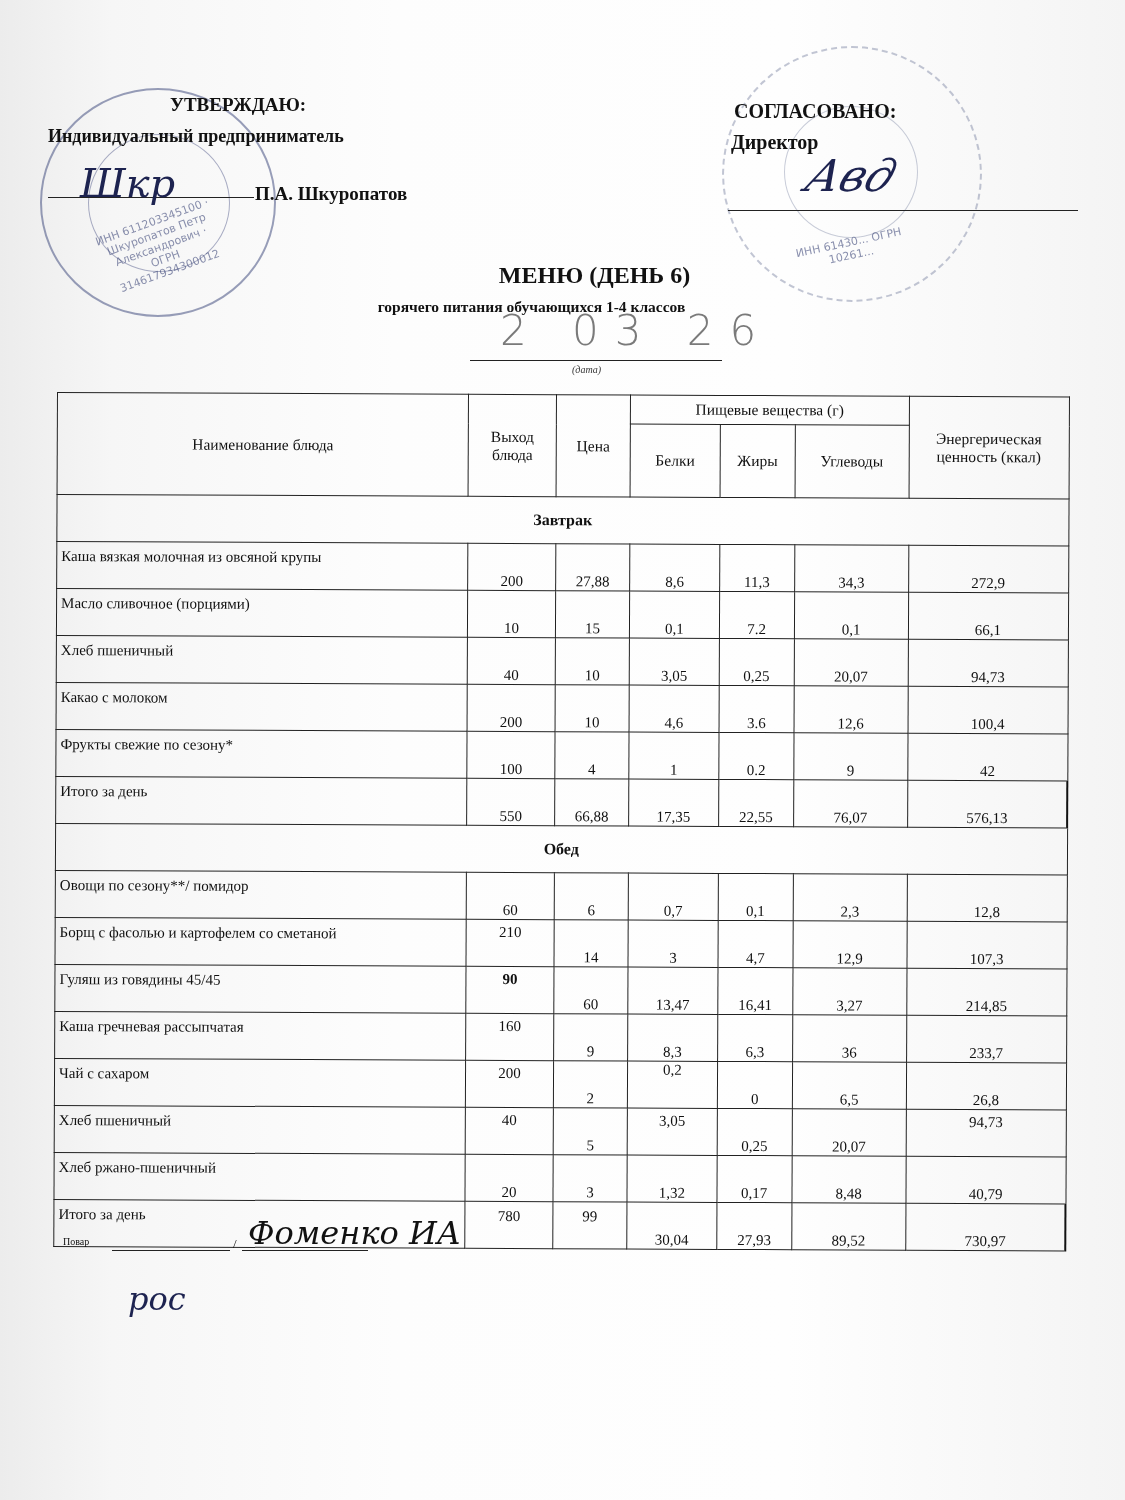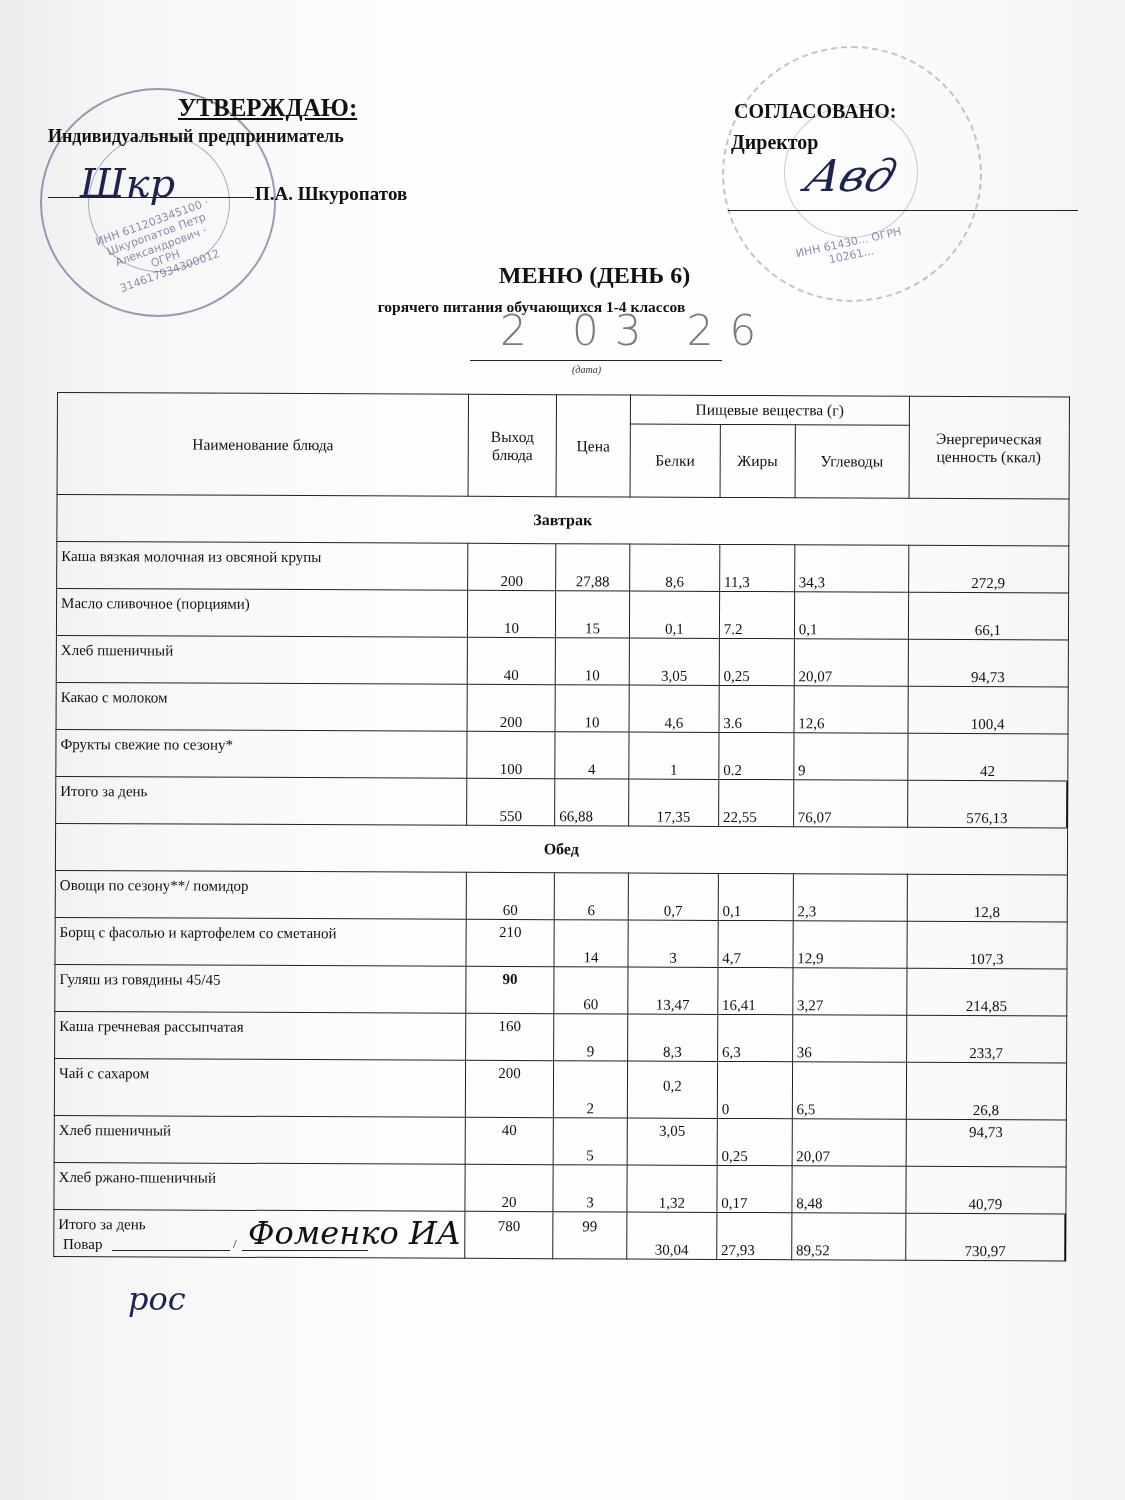--- a/index.html
+++ b/index.html
@@ -5,21 +5,21 @@
   html, body { margin:0; padding:0; }
   body {
     width:1125px; height:1500px; position:relative; overflow:hidden;
     background: linear-gradient(90deg, #ececec 0%, #f6f6f6 10%, #fdfdfd 35%, #fefefe 70%, #f4f4f4 100%);
     font-family: "Liberation Serif", "DejaVu Serif", serif;
     color:#111;
   }
   .abs { position:absolute; }
 
   
-  .approve-title { left:178px; top:94px; font-size:25px; font-weight:bold;text-decoration:underline; }
+  .approve-title { left:170px; top:94px; font-size:19px; font-weight:bold; }
   .approve-role { left:48px; top:126px; font-size:18px; font-weight:bold; }
   .approve-line { left:48px; top:197px; width:206px; border-top:1.5px solid #222; }
   .approve-name { left:255px; top:183px; font-size:19px; font-weight:bold; }
 
   .agree-title { left:734px; top:100px; font-size:20px; font-weight:bold; }
   .agree-role { left:731px; top:131px; font-size:20px; font-weight:bold; }
   .agree-line { left:728px; top:210px; width:350px; border-top:1.5px solid #222; }
 
   
   .stamp { border-radius:50%; border:2px solid rgba(70,80,130,0.55); }
@@ -47,26 +47,26 @@
     transform: rotate(0.25deg); transform-origin: left top;
   }
   table.menu td, table.menu th { border:1.5px solid #222; padding:0 4px; }
   table.menu th { font-weight:normal; font-size:15.5px; text-align:center; }
   .hdr-row1 th { height:28px; }
   .hdr-row2 th { height:72px; }
   .section td { height:46px; text-align:center; font-weight:bold; font-size:16px; }
   .item td { height:40px; vertical-align:bottom; padding-bottom:2px; }
   .item td.name { vertical-align:top; padding-top:6px; text-align:left; }
   .c { text-align:center; }
-  .r { text-align:left; }
+  .r { text-align:center; }
   .total td { border-top:2.5px solid #111; border-bottom:2.5px solid #111; }
   .total td:last-child { border-right:2.5px solid #111; }
 
   
-  .cook-label { left:63px; top:1236px; font-size:15px; }
+  .cook-label { left:63px; top:1236px; font-size:10px; }
   .cook-line1 { left:112px; top:1250px; width:118px; border-top:1px solid #222; }
   .cook-slash { left:233px; top:1236px; font-size:13px; }
   .cook-line2 { left:242px; top:1250px; width:126px; border-top:1px solid #222; }
 </style>
 </head>
 <body>
 
 <div class="abs stamp stamp-left"></div>
 <div class="abs stamp-inner stamp-left-inner"></div>
 <div class="abs stamp-text" style="left:96px; top:214px; width:130px; text-align:center; transform:rotate(-20deg);">ИНН 611203345100 · Шкуропатов Петр Александрович · ОГРН 314617934300012</div>
@@ -214,21 +214,21 @@
       <td class="c">9</td>
       <td class="c">8,3</td>
       <td class="r">6,3</td>
       <td class="r">36</td>
       <td class="c">233,7</td>
     </tr>
     <tr class="item">
       <td class="name">Чай с сахаром</td>
       <td class="c" style="vertical-align:top; padding-top:4px;">200</td>
       <td class="c">2</td>
-      <td class="c" style="vertical-align:top; padding-top:16px;">0,2</td>
+      <td class="c" style="vertical-align:top; padding-top:0;">0,2</td>
       <td class="r">0</td>
       <td class="r">6,5</td>
       <td class="c">26,8</td>
     </tr>
     <tr class="item">
       <td class="name">Хлеб пшеничный</td>
       <td class="c" style="vertical-align:top; padding-top:4px;">40</td>
       <td class="c">5</td>
       <td class="c" style="vertical-align:top; padding-top:4px;">3,05</td>
       <td class="r">0,25</td>

